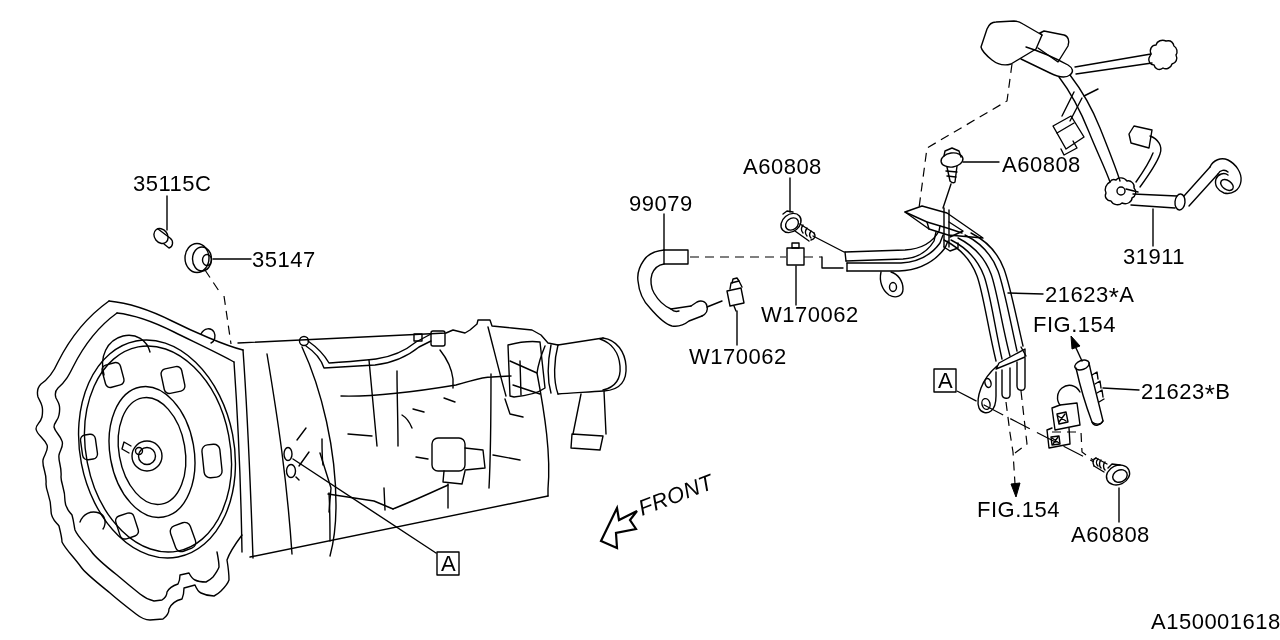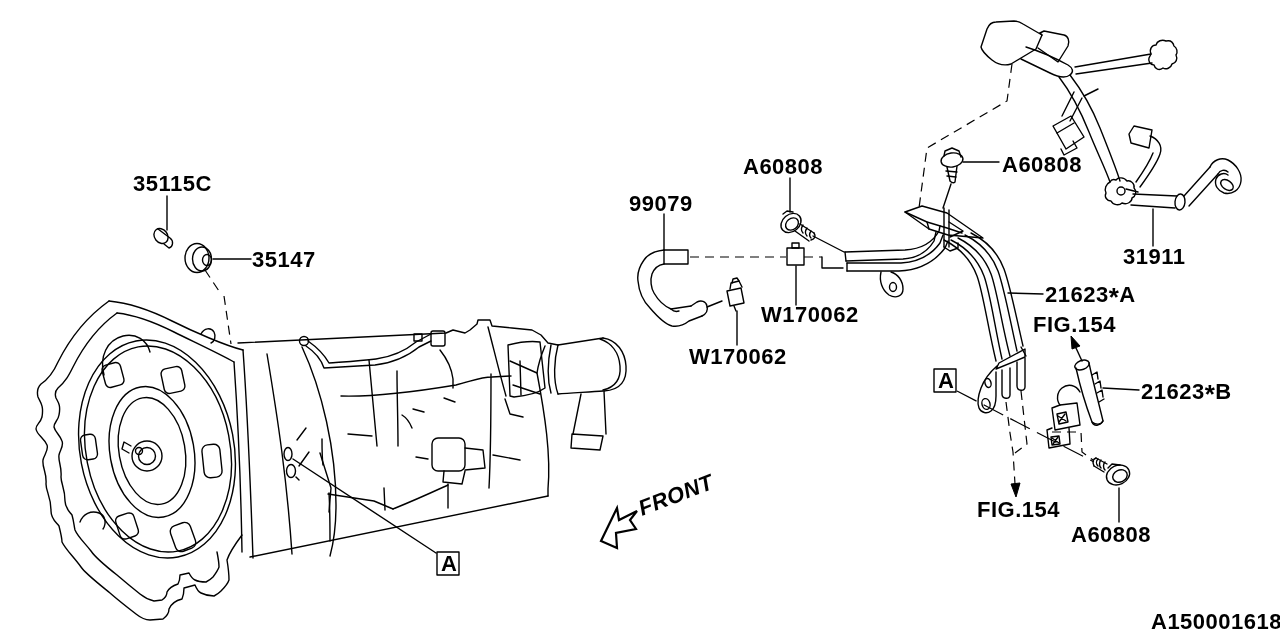--- a/index.html
+++ b/index.html
@@ -1,16 +1,16 @@
 <!DOCTYPE html>
 <html><head>
 <meta charset="utf-8">
 <style>
 html,body{margin:0;padding:0;background:#fff;}
-#stage{position:relative;width:1280px;height:640px;overflow:hidden;font-weight:bold;}
+#stage{position:relative;width:1280px;height:640px;overflow:hidden;}
 svg{position:absolute;left:0;top:0;}
 text{font-family:"Liberation Sans",sans-serif;font-size:22px;fill:#000;letter-spacing:0.5px;}
 .s{stroke:#000;stroke-width:1.4;fill:none;stroke-linecap:round;stroke-linejoin:round;}
 .d{stroke:#000;stroke-width:1.2;fill:none;stroke-dasharray:9 6;}
 </style>
 </head>
 <body>
 <div id="stage">
 <svg width="1280" height="640" viewBox="0 0 1280 640">
 

